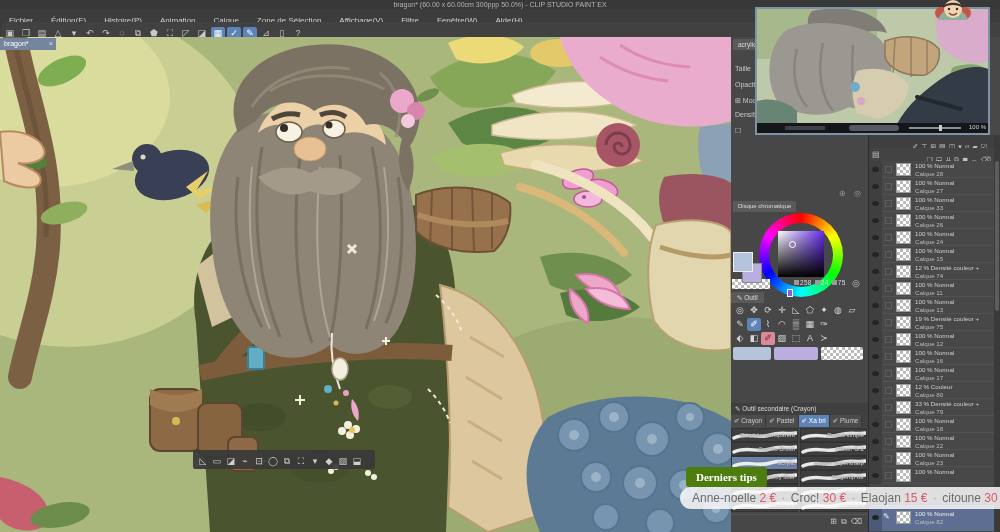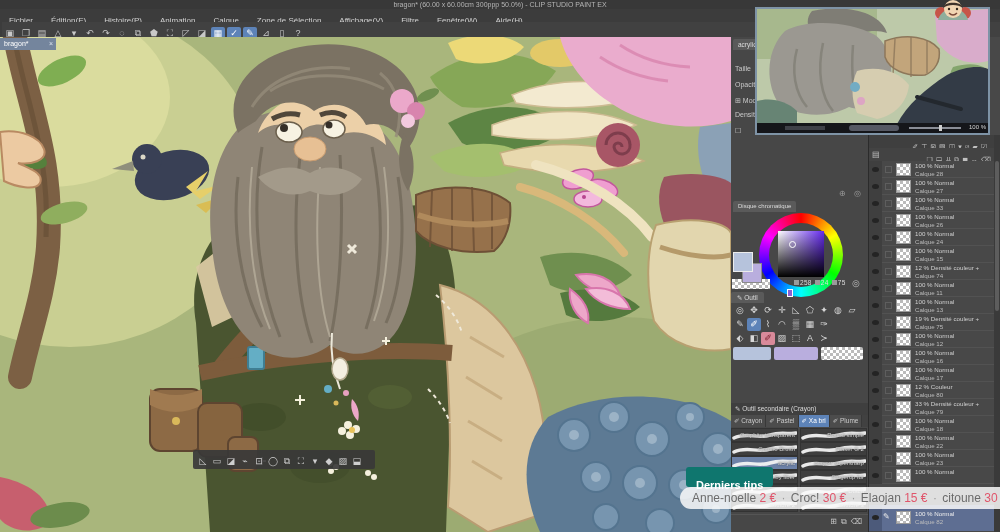--- a/index.html
+++ b/index.html
@@ -108,22 +108,22 @@
   .webcam svg { display:block; }
   .cam-bar { position:absolute; left:0; bottom:0; width:231px; height:10px; background:#15161a; }
   .cam-seg { position:absolute; left:28px; top:3px; width:40px; height:4px; background:#3f4148; }
   .cam-pill { position:absolute; left:92px; top:2px; width:50px; height:6px; background:#565964; border-radius:3px; }
   .cam-slider { position:absolute; left:152px; top:4px; width:52px; height:2px; background:#8a8d96; }
   .cam-slider-thumb { position:absolute; left:30px; top:-2px; width:3px; height:6px; background:#cfcfcf; }
   .cam-zoom { position:absolute; right:2px; top:1px; font-size:6px; color:#d5d5d5; }
   .avatar { position:absolute; left:930px; top:0; z-index:55; }
 
   
-  .tips-badge { position:absolute; left:686px; top:467px; height:20px; padding:8px 10px; background:#0f766e; color:#fff;
-                font-family:Liberation Sans, sans-serif; font-weight:bold; font-size:11px; line-height:20px;
+  .tips-badge { position:absolute; left:686px; top:467px; height:20px; padding:0 10px; background:#4d7c0f; color:#fff;
+                font-family:Liberation Serif, serif; font-weight:bold; font-size:11px; line-height:20px;
                 border-radius:3px; z-index:62; }
   .tips-strip { position:absolute; left:680px; top:487px; width:320px; height:22px; background:rgba(250,250,250,.85);
                 border-radius:11px 0 0 11px; z-index:60; padding-left:12px; white-space:nowrap; overflow:hidden;
                 font-size:12px; line-height:22px; }
   .tip-name { color:#6b6b6b; }
   .tip-amt { color:#e0556b; }
   .tip-sep { color:#9a9a9a; padding:0 2px; }
 </style>
 </head>
 <body>

